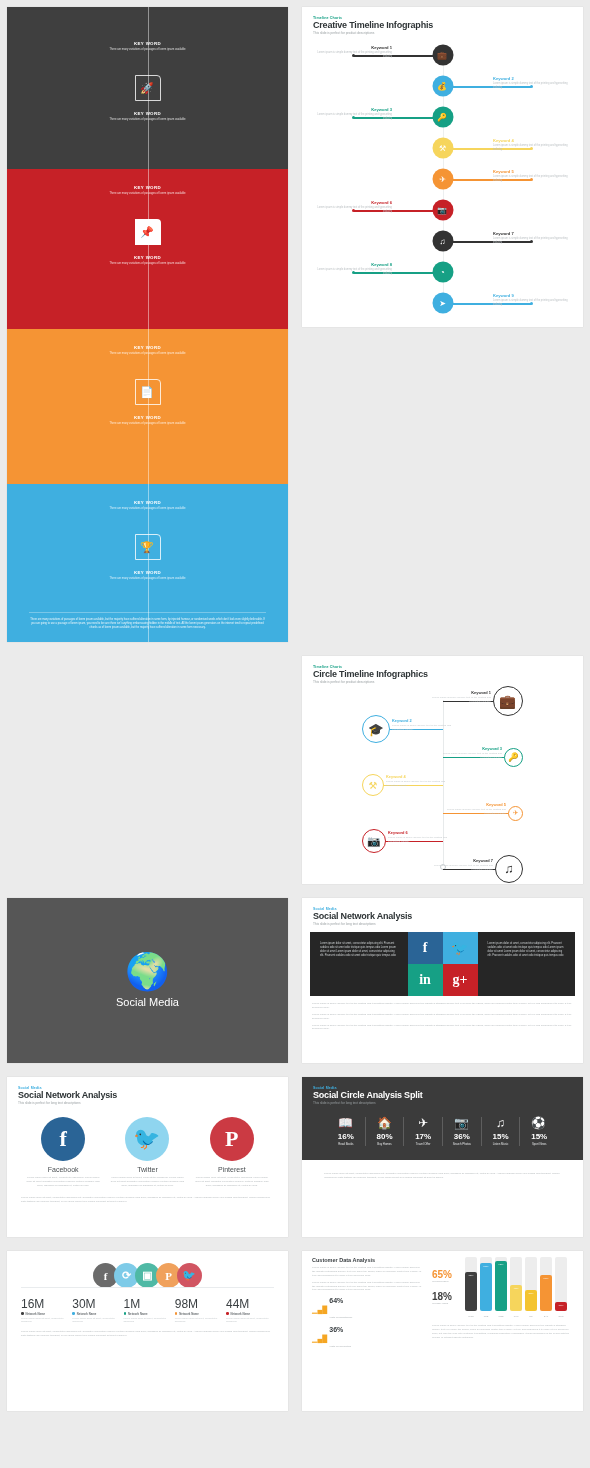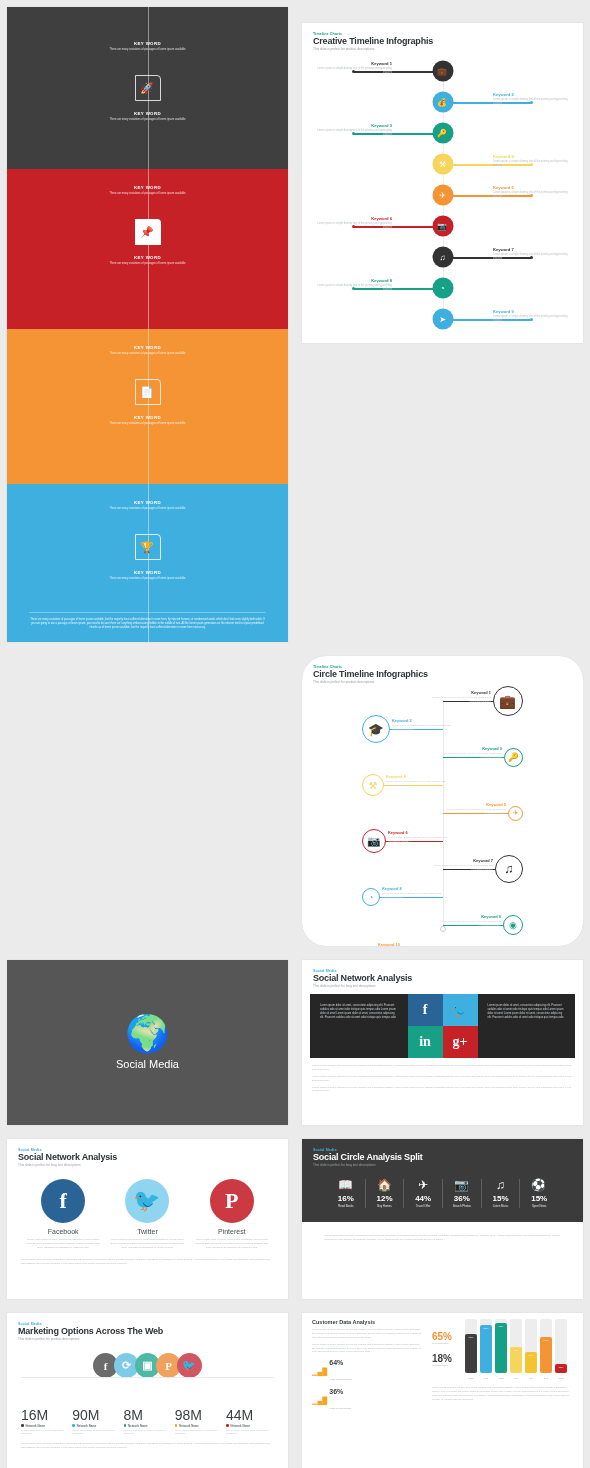--- a/index.html
+++ b/index.html
@@ -86,21 +86,21 @@
                 font-size:22px; font-weight:bold; font-family:"Liberation Serif",serif; }
   .three .nm { font-size:7px; color:#4a4f52; margin-top:5px; }
 
   
   .mk-chain { display:flex; justify-content:center; align-items:center; margin-top:12px; }
   .mk-chain .b { width:25px; height:25px; border-radius:50%; color:#fff;
                  display:flex; align-items:center; justify-content:center; font-size:11px;
                  margin:0 -2px; font-family:"Liberation Serif",serif; font-weight:bold;}
   .mk-nums { display:flex; justify-content:space-between; padding:0 14px; margin-top:9px; }
   .mk-nums .n { width:48px; }
-  .mk-nums .v { font-size:14px; color:#3a3f42;margin-top:20px; }
+  .mk-nums .v { font-size:12px; color:#3a3f42; }
   .mk-nums .l { font-size:2.8px; color:#6b7073; font-weight:bold; margin-top:.5px; }
   .mk-nums .d { font-size:2.4px; color:#c3c8cb; line-height:1.5; margin-top:1px; }
 
   
   .chart { display:flex; align-items:flex-end; height:54px; gap:3px; }
   .chcol { position:relative; width:12px; height:100%; }
   .chtrack { position:absolute; bottom:0; width:100%; height:100%; background:#ededed; border-radius:2px; }
   .chbar { position:absolute; bottom:0; width:100%; border-radius:2px; color:#fff;
            font-size:2.4px; text-align:center; padding-top:1.5px; }
   .chlab { position:absolute; bottom:-6px; width:100%; text-align:center; font-size:2.3px; color:#a9aeb1; }
@@ -158,21 +158,21 @@
           <div class="kw" style="top:86px">
             <h4>KEY WORD</h4>
             <p>There are many variations of passages of lorem ipsum available</p>
           </div>
           <div class="foot-note">There are many variations of passages of lorem ipsum available, but the majority have suffered alteration in some form, by injected humour, or randomised words which don't look even slightly believable. If you are going to use a passage of lorem ipsum, you need to be sure there isn't anything embarrassing hidden in the middle of text. All the lorem ipsum generators on the internet tend to repeat predefined chunks as of lorem ipsum available, but the majority have suffered alteration in some form necessary.</div>
         </div>
       </div>
   </div>
 
   <div class="cell">
-    <div class="slide" style="height:320px;margin-top:16px;">
+    <div class="slide" style="height:320px;">
       <div class="hd">
         <div class="eyebrow" style="color:#16a085">Timeline Charts</div>
         <div class="s-title">Creative Timeline Infographis</div>
         <div class="s-sub">This slide is perfect for product descriptions</div>
       </div>
       <div class="tl-center-line"></div>
       <div id="ct-rows" style="margin-top:5px;position:relative;">
           <div class="tlrow tl-left">
             <div class="bar" style="background:linear-gradient(90deg,#333333,#333333);left:52px;right:50%;"></div>
             <div class="cap" style="background:#333333;left:50px"></div>
@@ -252,21 +252,21 @@
             <div class="txt">
               <h5 style="color:#3fafe0">Keyword 9</h5>
               <p>Lorem ipsum is simple dummy text of the printing and typesetting industry</p>
             </div>
           </div>
         </div>
     </div>
   </div>
 
   <div class="cell" style="grid-column:2;grid-row:2;">
-    <div class="slide" style="height:290px;border-radius:24px;">
+    <div class="slide" style="height:228px;">
       <div class="hd">
         <div class="eyebrow" style="color:#16a085">Timeline Charts</div>
         <div class="s-title">Circle Timeline Infographics</div>
         <div class="s-sub">This slide is perfect for product descriptions</div>
       </div>
       <div style="position:absolute;left:50%;top:44px;bottom:20px;width:.6px;background:#e7eaeb;"></div>
       <div style="position:absolute;left:50%;bottom:14px;transform:translateX(-50%);width:6px;height:6px;border-radius:50%;border:1px solid #c9ced1;background:#fff;"></div>
       <div id="cc-rows" style="margin-top:3px;position:relative;">
           <div class="crow">
             <div class="bar" style="background:#333333;left:50%;right:79px;"></div>
@@ -451,26 +451,26 @@
         <div class="s-title" style="color:#fff">Social Circle Analysis Split</div>
         <div class="s-sub">This slide is perfect for long text descriptions</div>
         <div class="stats" id="split-stats">
             <div class="stat">
               <div class="ic">📖</div>
               <div class="pc">16%</div>
               <div class="lb">Read Books</div>
             </div>
             <div class="stat">
               <div class="ic">🏠</div>
-              <div class="pc">12%</div>
+              <div class="pc">80%</div>
               <div class="lb">Buy Homes</div>
             </div>
             <div class="stat">
               <div class="ic">✈</div>
-              <div class="pc">44%</div>
+              <div class="pc">17%</div>
               <div class="lb">Travel Offer</div>
             </div>
             <div class="stat">
               <div class="ic">📷</div>
               <div class="pc">36%</div>
               <div class="lb">Search Photos</div>
             </div>
             <div class="stat">
               <div class="ic">♫</div>
               <div class="pc">15%</div>
@@ -482,48 +482,43 @@
               <div class="lb">Sport News</div>
             </div>
           </div>
       </div>
       <div class="lorem" style="padding:12px 22px;">Lorem ipsum dolor sit amet, consectetur adipiscing elit. Curabitur elementum posuere pretium Quisque nibh dolor, dignissim ac dignissim ut, luctus ac urna. Aliquam aliquam donec nec massa quis tincidunt. Mauris ullamcorper justo tristique dui posuere tincidunt, in nec lacus laoreet nec cursus imperdiet sit amet in sapien.</div>
     </div>
   </div>
 
   <div class="cell" style="grid-column:1;grid-row:5;">
     <div class="slide" style="height:160px;">
-      <div class="hd">
-        <div class="eyebrow" style="color:#3fafe0">Social Media</div>
-        <div class="s-title">Marketing Options Across The Web</div>
-        <div class="s-sub">This slide is perfect for product descriptions</div>
-      </div>
       <div style="position:relative;">
         <div style="position:absolute;left:14px;right:14px;top:24px;height:.6px;background:#e9ecee;"></div>
         <div class="mk-chain" id="mk-chain">
             <div class="b" style="background:#6b6b6b">f</div>
             <div class="b" style="background:#7ecbe8">⟳</div>
             <div class="b" style="background:#4fb9a5">▣</div>
             <div class="b" style="background:#f0a15c">P</div>
             <div class="b" style="background:#d15562">🐦</div>
           </div>
       </div>
       <div class="mk-nums" id="mk-nums">
           <div class="n">
             <div class="v">16M</div>
             <div class="l"><span style="display:inline-block;width:2.6px;height:2.6px;border-radius:50%;background:#3f3f3f;margin-right:2px"></span>Network Name</div>
             <div class="d">Lorem ipsum dolor sit amet, consectetur adipiscing</div>
           </div>
           <div class="n">
-            <div class="v">90M</div>
+            <div class="v">30M</div>
             <div class="l"><span style="display:inline-block;width:2.6px;height:2.6px;border-radius:50%;background:#3fafe0;margin-right:2px"></span>Network Name</div>
             <div class="d">Lorem ipsum dolor sit amet, consectetur adipiscing</div>
           </div>
           <div class="n">
-            <div class="v">8M</div>
+            <div class="v">1M</div>
             <div class="l"><span style="display:inline-block;width:2.6px;height:2.6px;border-radius:50%;background:#16a085;margin-right:2px"></span>Network Name</div>
             <div class="d">Lorem ipsum dolor sit amet, consectetur adipiscing</div>
           </div>
           <div class="n">
             <div class="v">98M</div>
             <div class="l"><span style="display:inline-block;width:2.6px;height:2.6px;border-radius:50%;background:#f59434;margin-right:2px"></span>Network Name</div>
             <div class="d">Lorem ipsum dolor sit amet, consectetur adipiscing</div>
           </div>
           <div class="n">
             <div class="v">44M</div>

